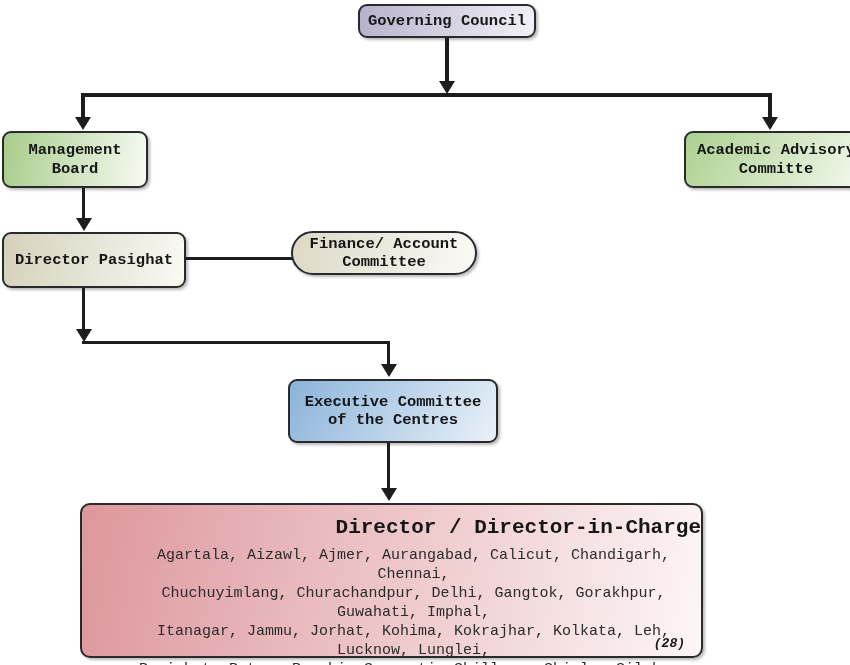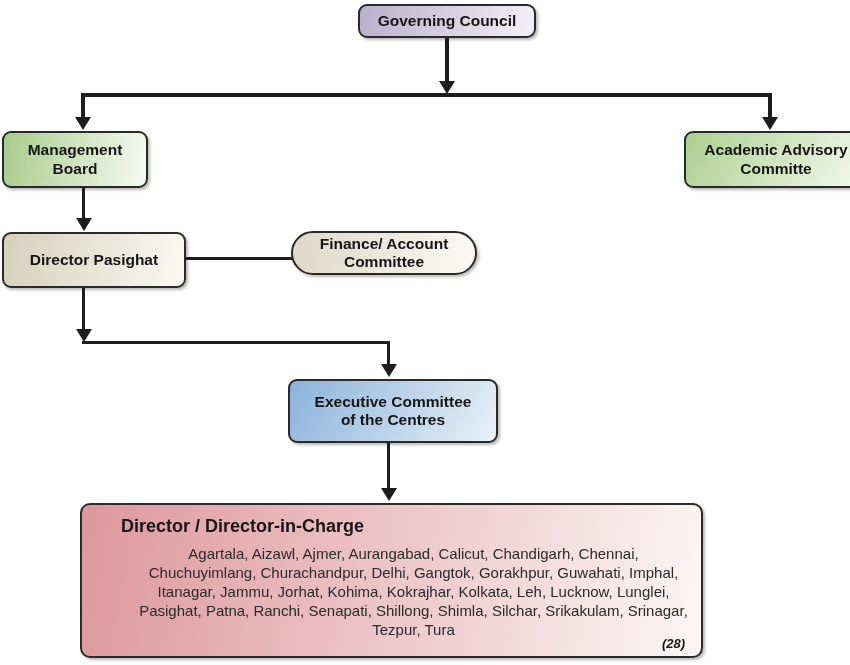--- a/index.html
+++ b/index.html
@@ -4,40 +4,40 @@
 <style>
   html,body{margin:0;padding:0;background:#ffffff;}
   #stage{
     position:relative;width:850px;height:665px;background:#ffffff;
     font-family:"Liberation Sans", sans-serif;overflow:hidden;
   }
   .node{
     position:absolute;display:flex;align-items:center;justify-content:center;
     border:2px solid var(--border,#2a2a2a);border-radius:9px;
     box-shadow:2px 2px 3px rgba(0,0,0,.28);
-    color:#161616;font-weight:bold;text-align:center;box-sizing:border-box;
+    color:#161616;font-weight:bold;text-align:center;box-sizing:border-box;font-family:Liberation Mono, monospace;
   }
   .node .lbl{white-space:pre-line;line-height:1.18;font-size:15.5px;}
   #node-governing{left:358px;top:4px;width:178px;height:34px;
     background:linear-gradient(100deg,var(--governing-0),var(--governing-1));}
   #node-board{left:2px;top:131px;width:146px;height:57px;
     background:linear-gradient(100deg,var(--board-0),var(--board-1));}
   #node-advisory{left:684px;top:131px;width:184px;height:57px;
     background:linear-gradient(120deg,var(--advisory-0),var(--advisory-1));}
   #node-dg{left:2px;top:232px;width:184px;height:56px;
     background:linear-gradient(100deg,var(--director_general-0),var(--director_general-1));}
   #node-finance{left:291px;top:231px;width:186px;height:44px;
     background:linear-gradient(100deg,var(--finance-0),var(--finance-1));border-radius:23px;}
   #node-executive{left:288px;top:379px;width:210px;height:64px;
     background:linear-gradient(120deg,var(--executive-0),var(--executive-1));align-items:center;}
   #node-directors{left:80px;top:503px;width:623px;height:155px;
     background:linear-gradient(100deg,var(--director-0),var(--director-1));
     display:block;font-weight:normal;border-radius:10px;}
-  #node-directors .dir-title{font-weight:bold;font-size:18px;text-align:left;
-    padding-top:11px;color:#161616;margin-left:39px;}
+  #node-directors .dir-title{font-weight:bold;font-size:21px;text-align:right;
+    padding-top:11px;color:#161616;}
   #node-directors .dir-cities{white-space:pre-line;text-align:center;font-size:15px;
     line-height:19px;margin-top:7px;color:#2b2b2b;padding-left:44px;}
   #node-directors .dir-count{position:absolute;right:16px;bottom:5px;
     font-weight:bold;font-style:italic;font-size:13px;color:#161616;}
 
   
   .ln{position:absolute;background:var(--line,#1d1d1d);}
   .arr-down{position:absolute;width:0;height:0;
     border-left:8px solid transparent;border-right:8px solid transparent;
     border-top:13px solid var(--line,#1d1d1d);}

